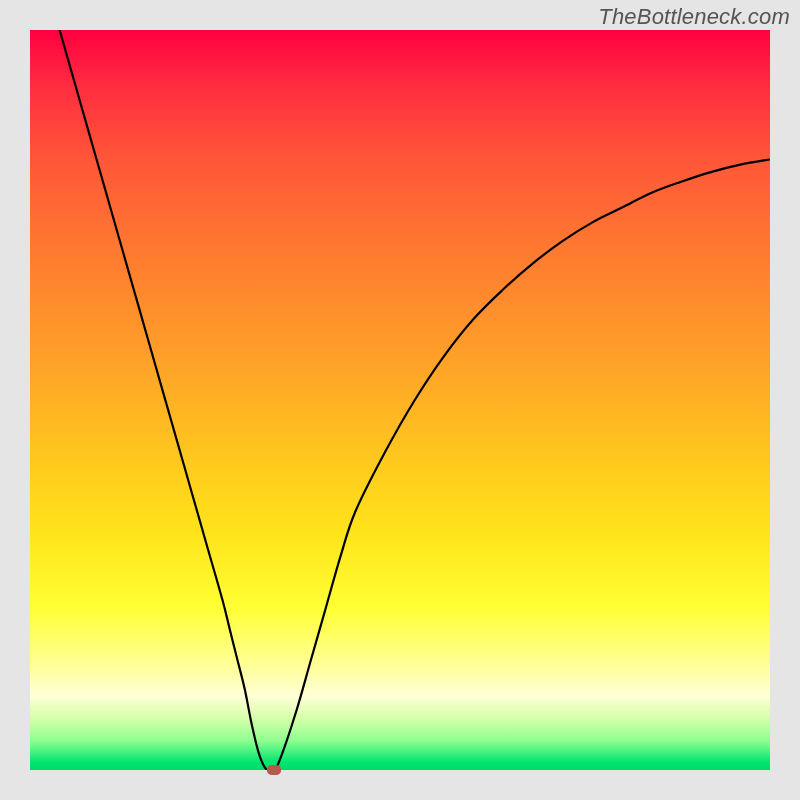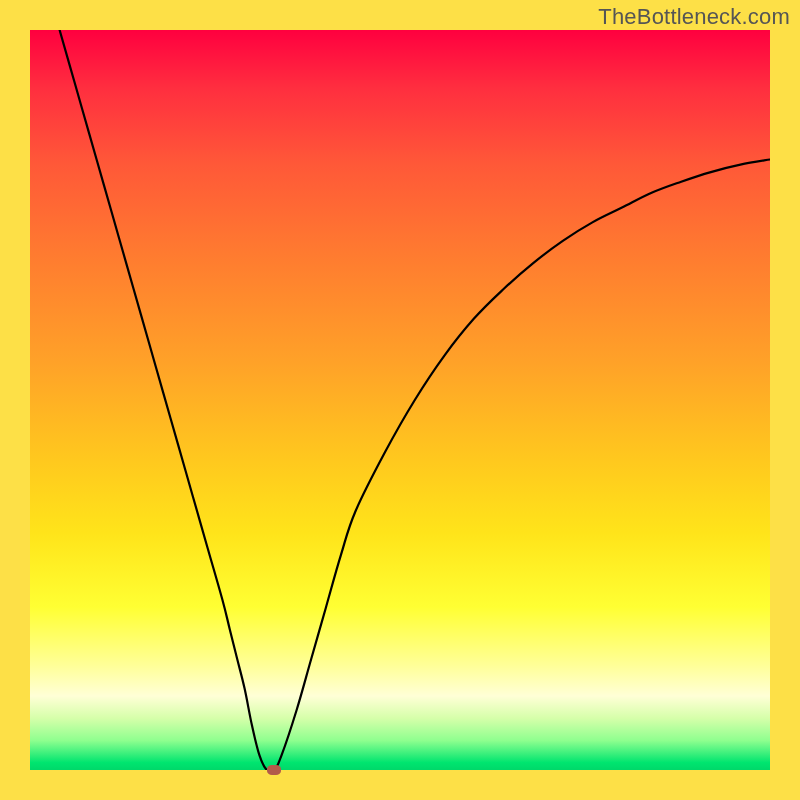--- a/index.html
+++ b/index.html
@@ -8,21 +8,22 @@
     width: 800px;
     height: 800px;
     background: #000;
     overflow: hidden;
     font-family: Arial, Helvetica, sans-serif;
   }
   .frame {
     position: relative;
     width: 800px;
     height: 800px;
-    background: #fde047;
+    background: #e5e5e5;
+    font-style: italic;
   }
   .watermark {
     position: absolute;
     top: 4px;
     right: 10px;
     color: #555;
     font-size: 22px;
     letter-spacing: 0.2px;
     font-weight: 500;
     z-index: 5;

